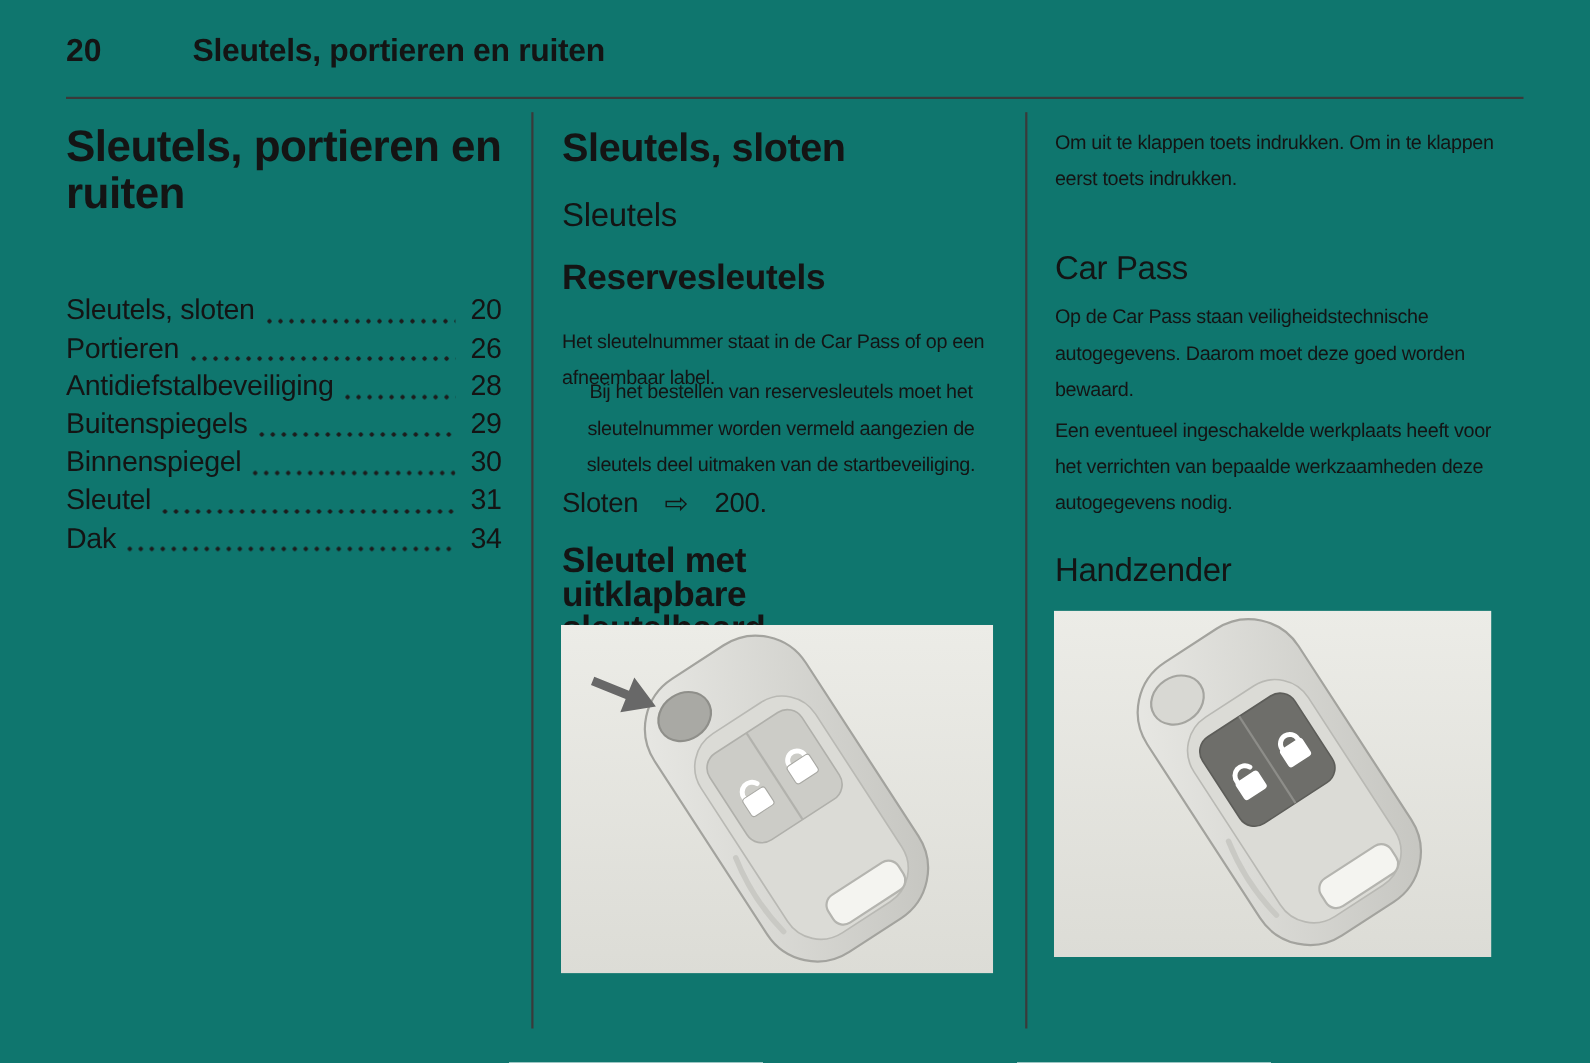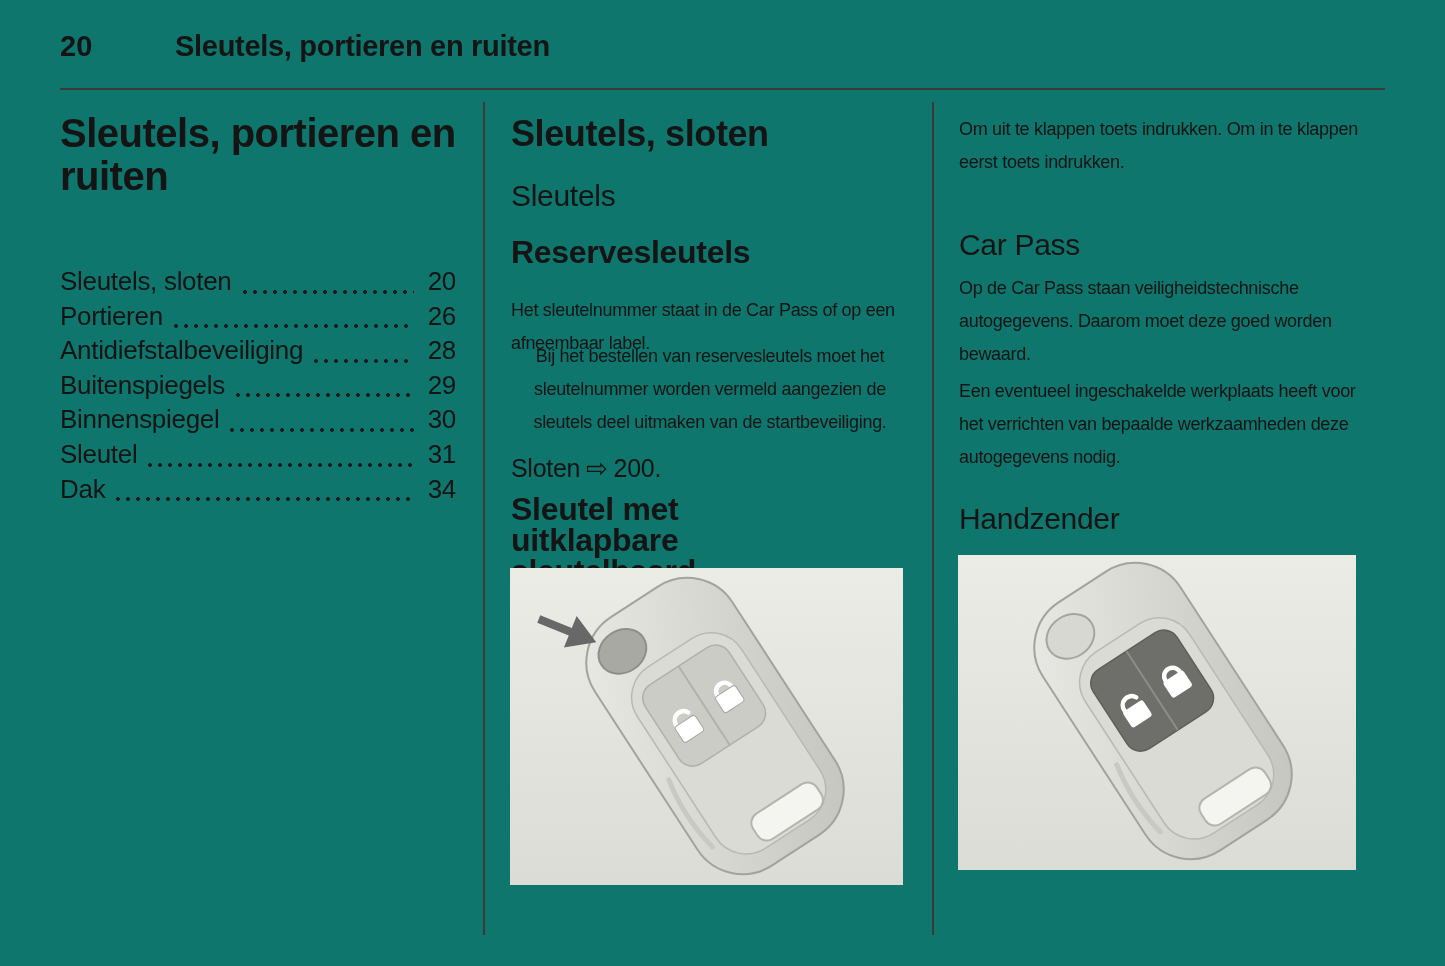--- a/index.html
+++ b/index.html
@@ -24,21 +24,21 @@
   .h-sub  { font-size:30px; font-weight:normal; letter-spacing:-0.3px; }
   .h-min  { font-size:32px; font-weight:bold; line-height:31px; letter-spacing:-0.3px; }
   
   .toc { position:absolute; left:60px; top:266px; width:396px; }
   .toc-row { display:flex; align-items:baseline; height:34.6px; font-size:26px; letter-spacing:-0.3px; }
   .toc-dots { flex:1 1 auto; align-self:stretch; margin:0 8px 0 8px;
     background-image:radial-gradient(circle, #1c1c1c 1.7px, transparent 2.2px);
     background-size:10px 10px; background-repeat:repeat-x; background-position:left bottom 4px; }
   .toc-page { flex:0 0 auto; text-align:right; min-width:34px; }
   
-  .pref { display:flex; align-items:center; gap:6px; font-size:25px; letter-spacing:-0.3px;margin-top:10px; }
+  .pref { display:flex; align-items:flex-start; gap:24px; font-size:25px; letter-spacing:-0.3px; }
   .pref .arr { font-family:"DejaVu Sans",sans-serif; font-size:26px; }
   
   .fig { position:absolute; overflow:hidden; }
   .fig svg { display:block; width:100%; height:100%; }
 </style>
 </head>
 <body>
 
 <div class="page">
 

